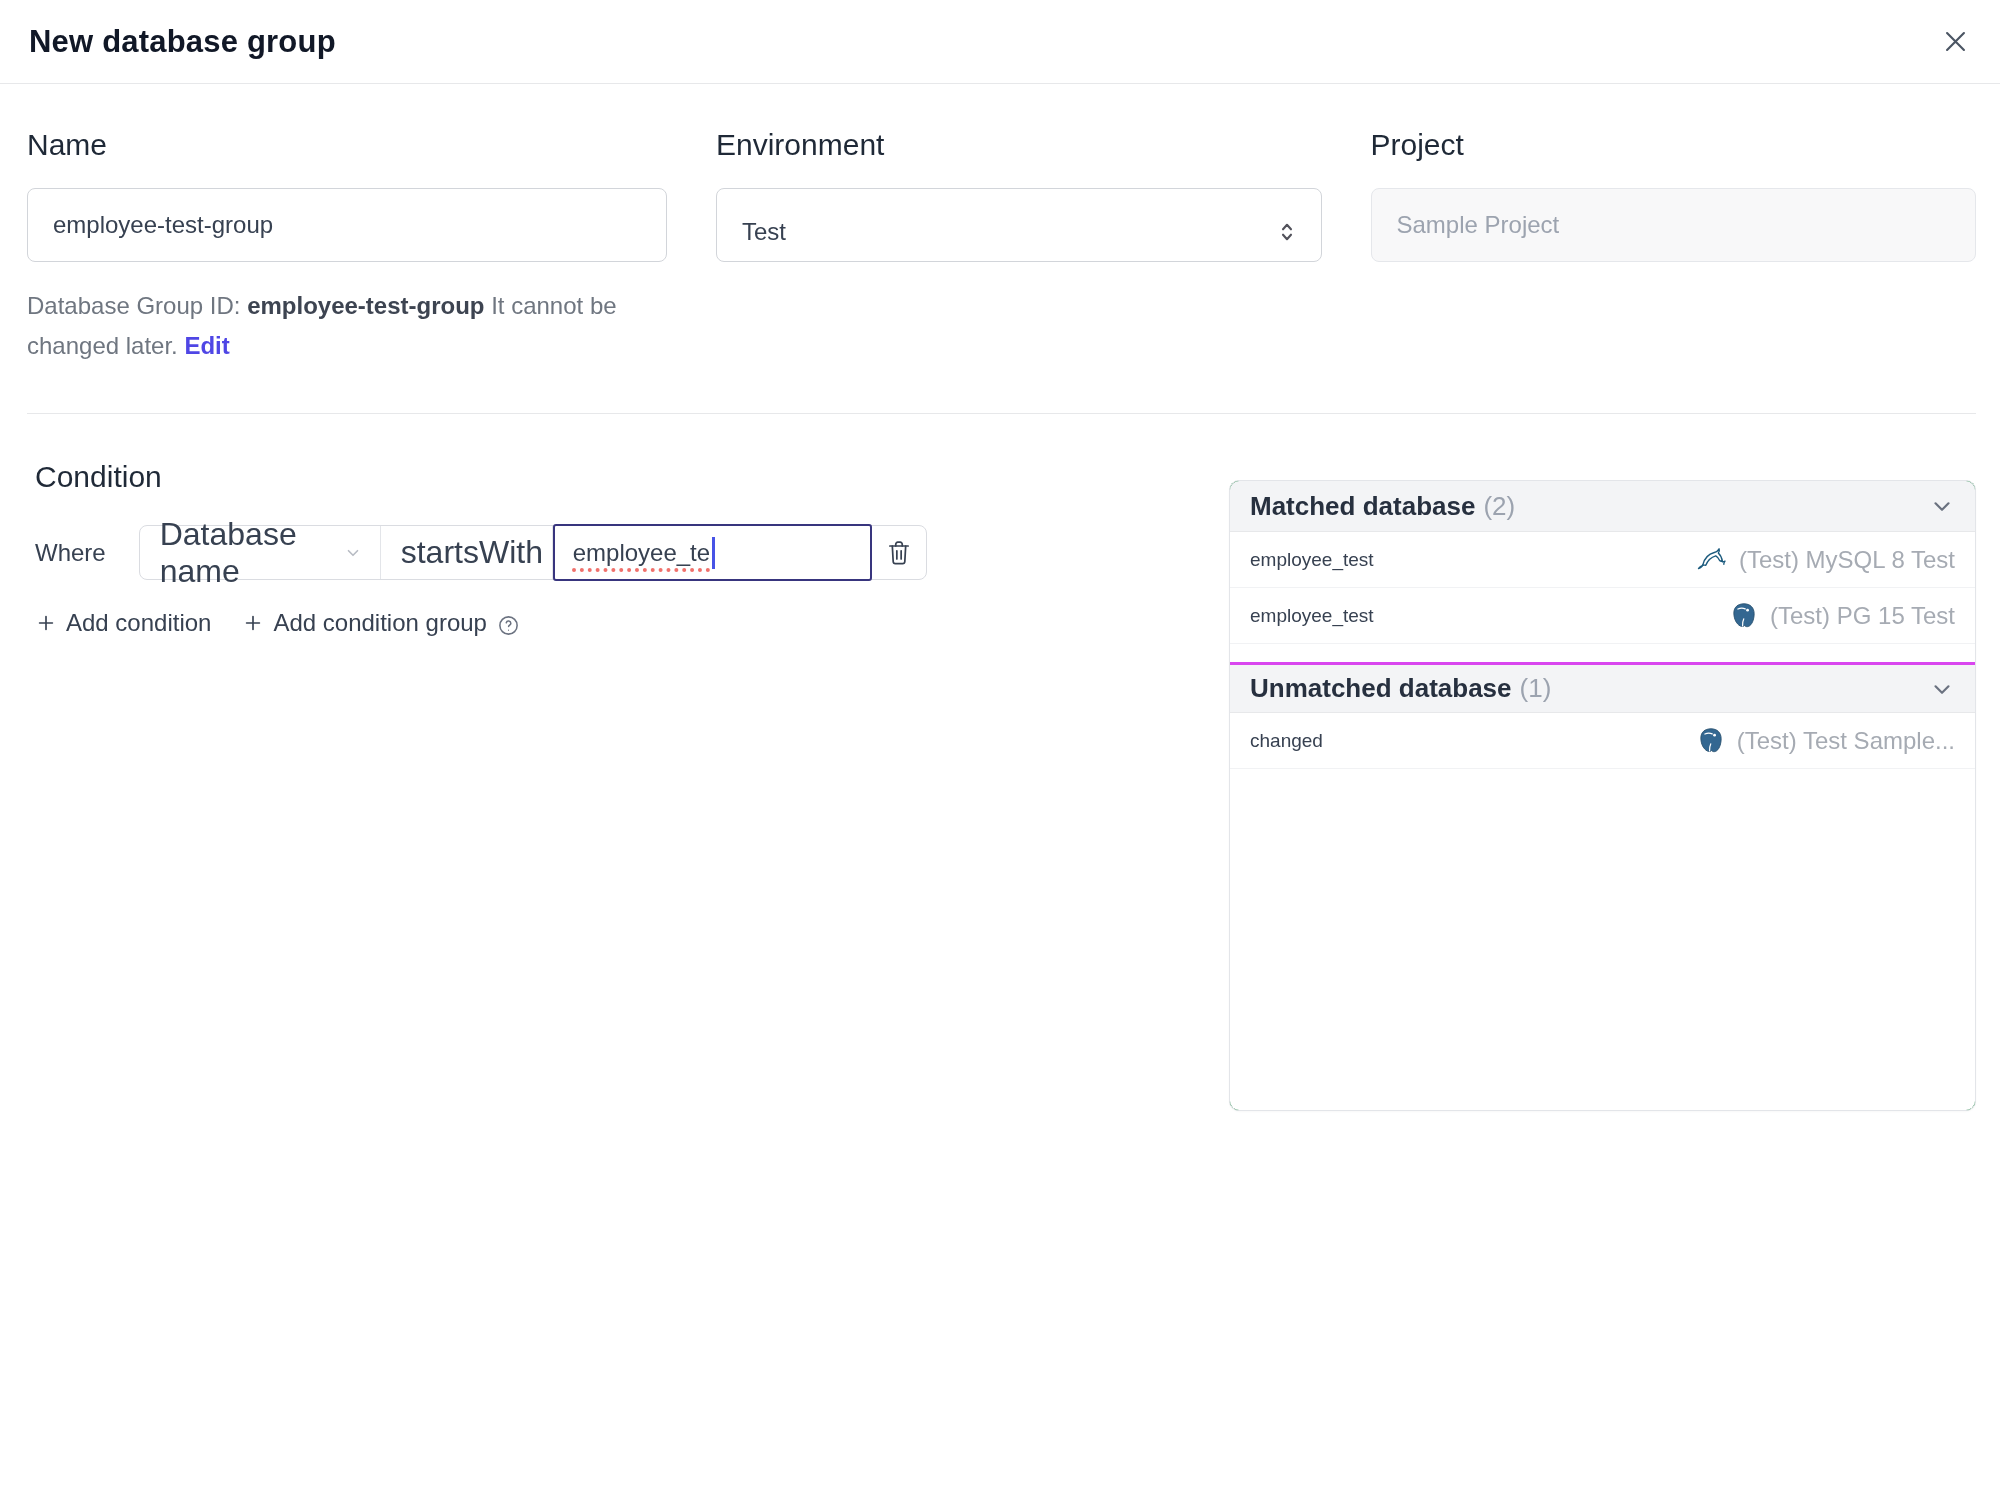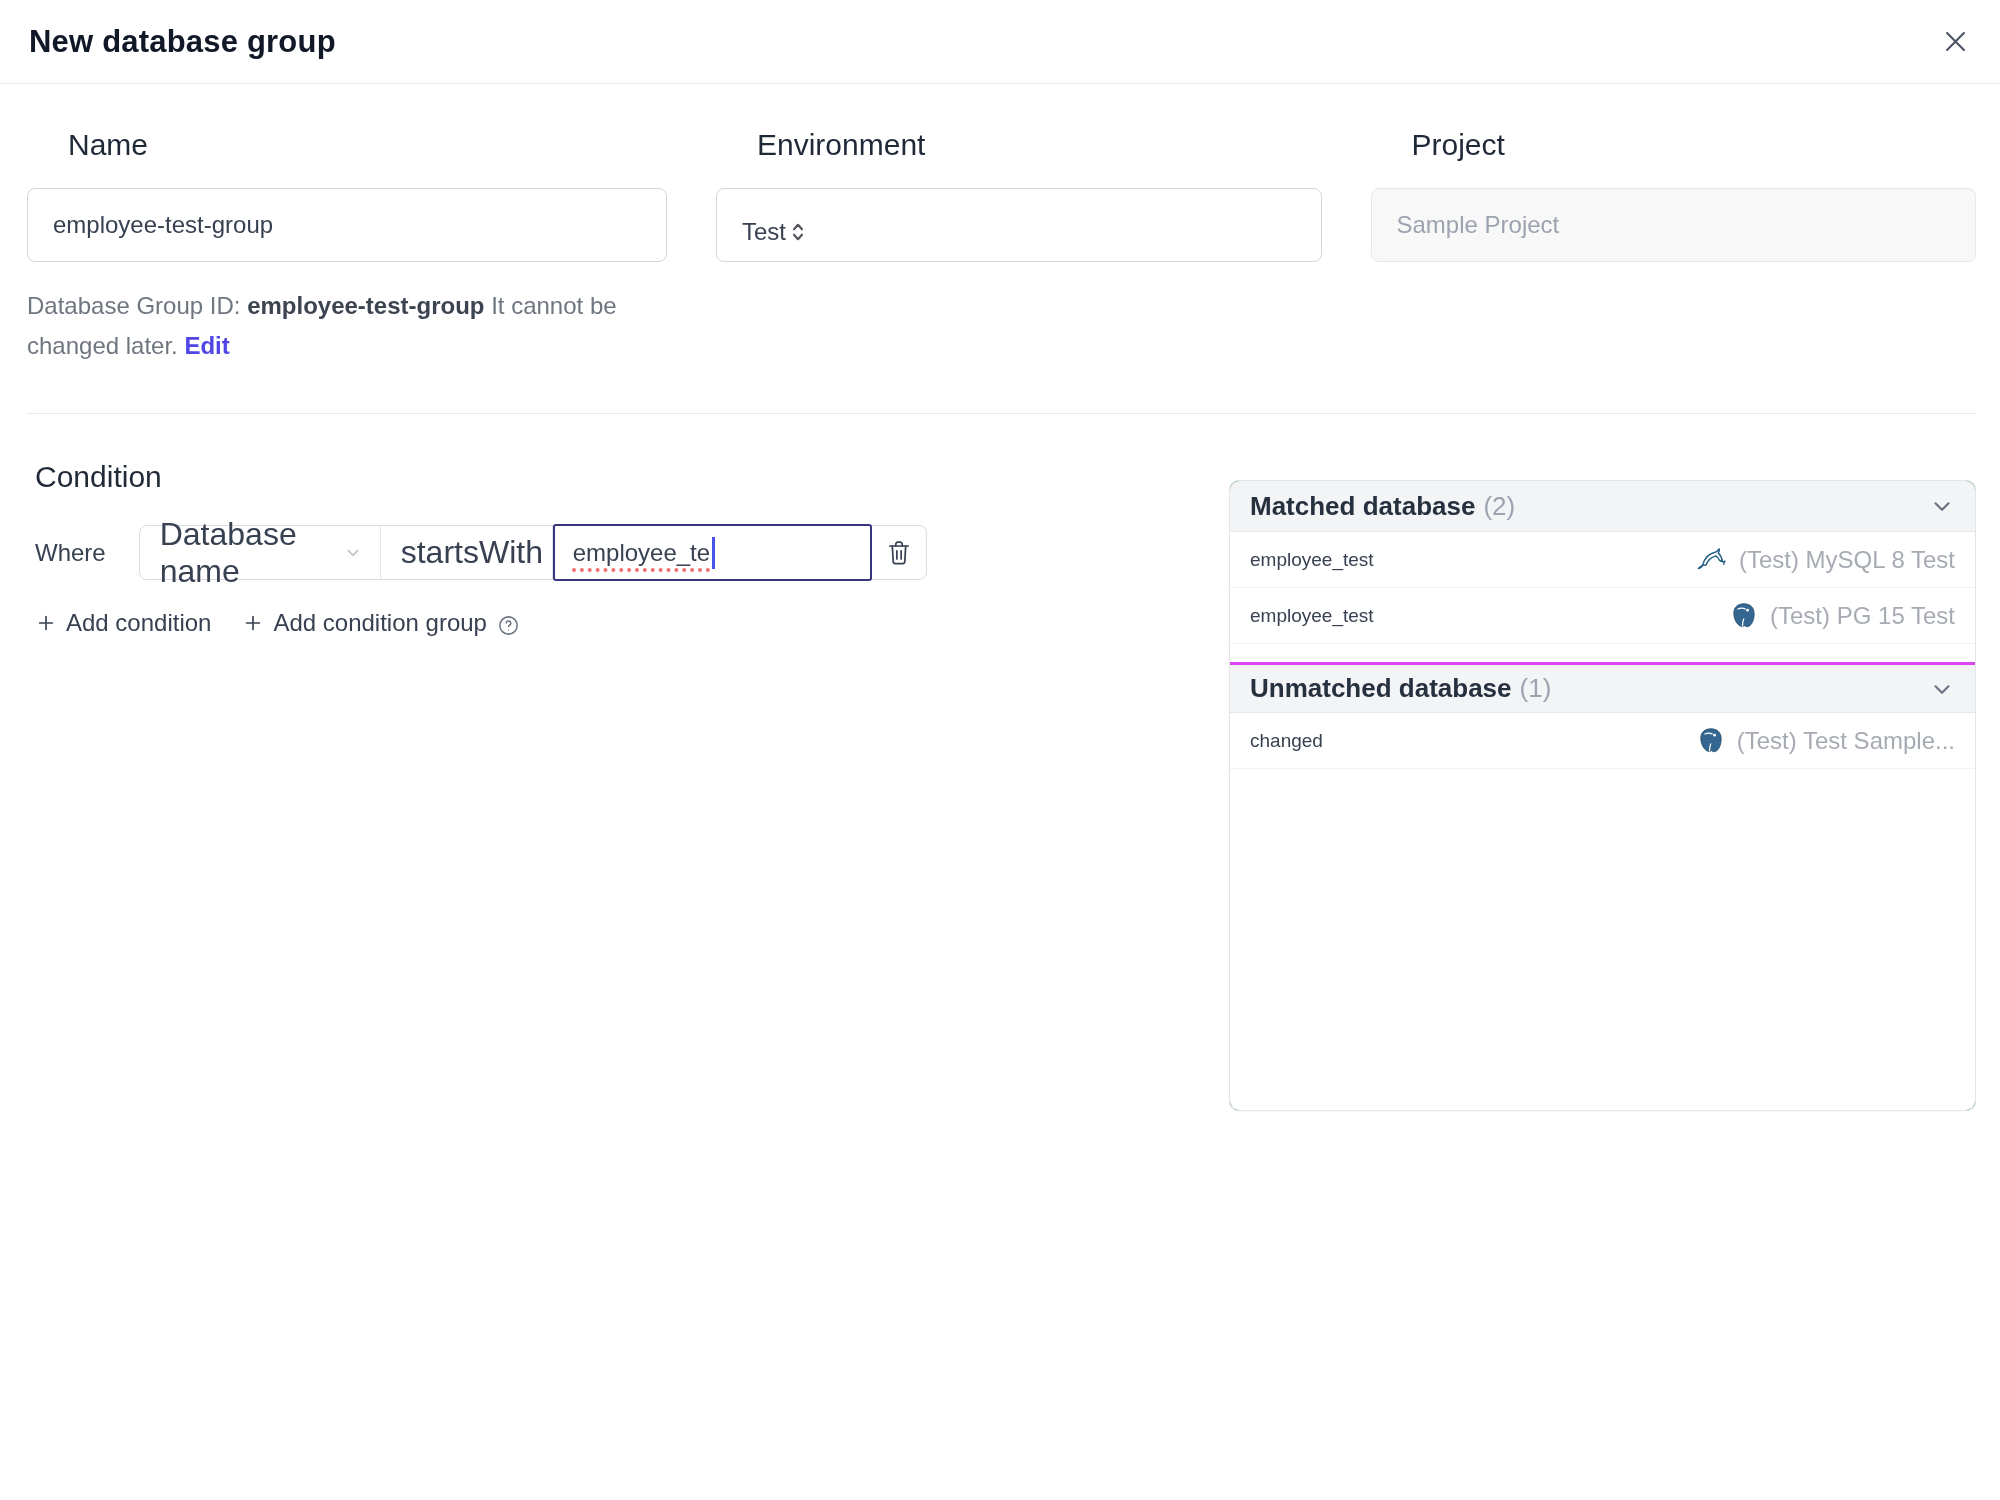--- a/index.html
+++ b/index.html
@@ -18,33 +18,33 @@
   .dlg-title { font-size:31px; font-weight:700; color:#111827; letter-spacing:.2px; }
   .close-btn { width:30px; height:30px; display:flex; align-items:center; justify-content:center; cursor:pointer; }
 
   
   .content { padding:0 24px 0 27px; }
 
   .fields-grid {
     margin-top:42px;
     display:grid; grid-template-columns:repeat(3,1fr); column-gap:49px;
   }
-  .field-label { font-size:30px; font-weight:500; color:#1f2937; line-height:38px;margin-left:41px; }
+  .field-label { font-size:30px; font-weight:500; color:#1f2937; line-height:38px; }
   .control { margin-top:24px; height:74px; width:100%; border-radius:8px; }
   input.text-input {
     border:1px solid #d2d5da; background:#fff; outline:none;
     padding:0 25px; font-size:24px; color:#374151; width:100%; height:74px; border-radius:8px;
     font-family:"Liberation Sans","DejaVu Sans",sans-serif;
   }
   input.text-input.disabled {
     background:#f8f8f9; border-color:#e5e7eb; color:#9ca3af;
   }
   .select-box {
     border:1px solid #d2d5da; background:#fff; display:flex; align-items:center;
-    justify-content:flex-start; padding:14px 22px 0 25px; cursor:pointer;
+    justify-content:space-between; padding:14px 22px 0 25px; cursor:pointer;
   }
   .select-box .sel-value { font-size:24px; color:#374151; }
 
   .helper {
     margin-top:24px; width:640px; font-size:24px; line-height:40px; color:#6f7680;
   }
   .helper .strong-id { font-weight:700; color:#3d4451; }
   .helper .edit-link { color:#4f46e5; font-weight:700; cursor:pointer; }
 
   .section-divider { margin-top:47px; border:none; border-top:1px solid #e7e8ea; height:0; }

